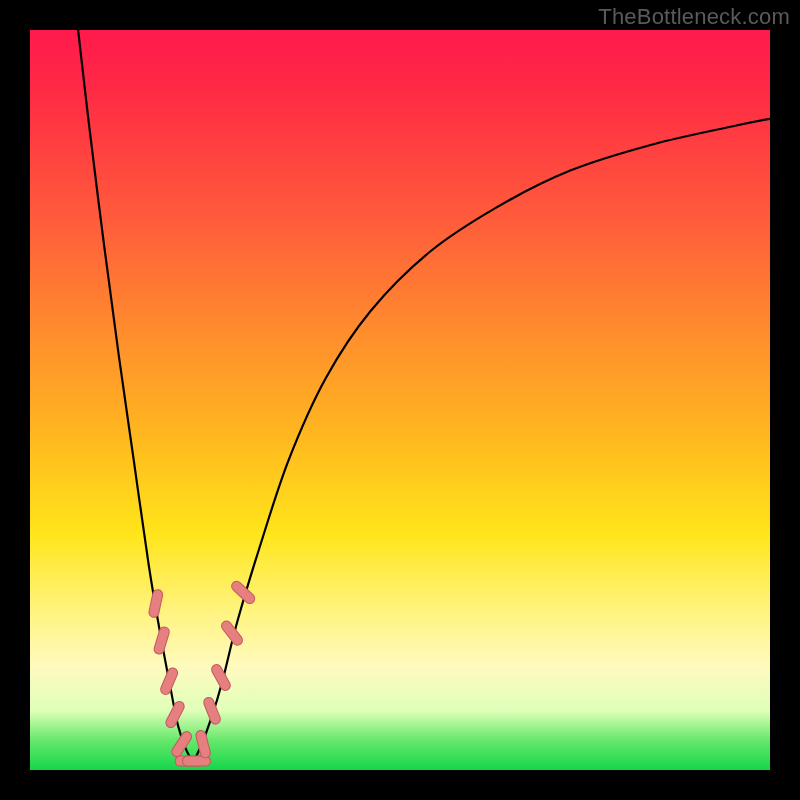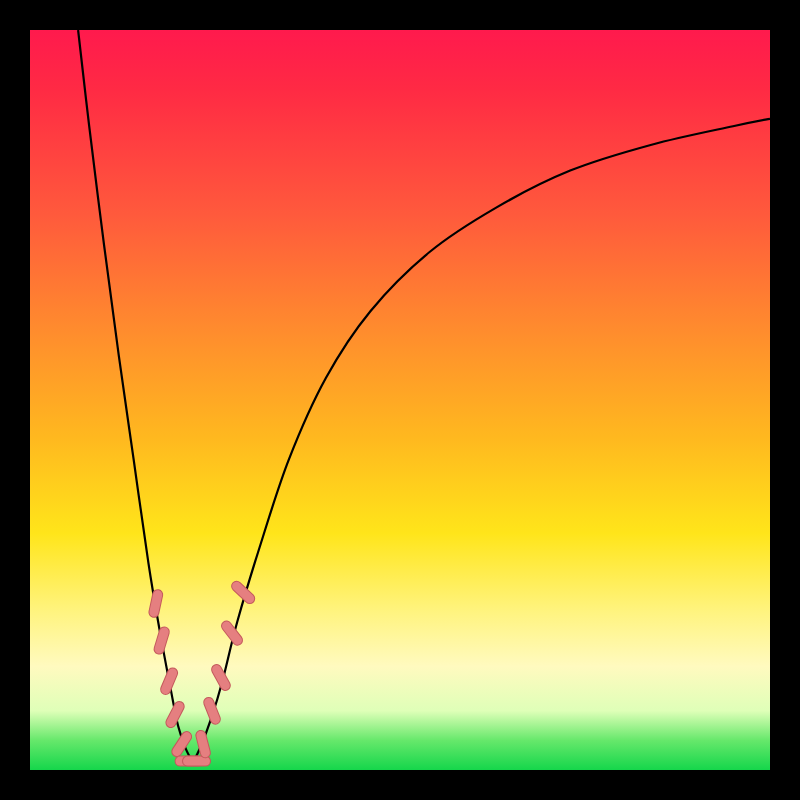--- a/index.html
+++ b/index.html
@@ -89,13 +89,14 @@
           <line x1="178.7" y1="672.4" x2="185.4" y2="689.2" stroke="#e57f80" stroke-width="9" stroke-linecap="round"></line>
           <line x1="186.6" y1="639.6" x2="195.3" y2="655.4" stroke="#c45a5c" stroke-width="11" stroke-linecap="round"></line>
           <line x1="186.6" y1="639.6" x2="195.3" y2="655.4" stroke="#e57f80" stroke-width="9" stroke-linecap="round"></line>
           <line x1="196.5" y1="596.0" x2="207.5" y2="610.2" stroke="#c45a5c" stroke-width="11" stroke-linecap="round"></line>
           <line x1="196.5" y1="596.0" x2="207.5" y2="610.2" stroke="#e57f80" stroke-width="9" stroke-linecap="round"></line>
           <line x1="206.6" y1="556.2" x2="219.7" y2="568.6" stroke="#c45a5c" stroke-width="11" stroke-linecap="round"></line>
           <line x1="206.6" y1="556.2" x2="219.7" y2="568.6" stroke="#e57f80" stroke-width="9" stroke-linecap="round"></line>
         </g>
     </svg>
   </div>
+  <div class="watermark">TheBottleneck.com</div>
 </div>
 
 </body></html>

